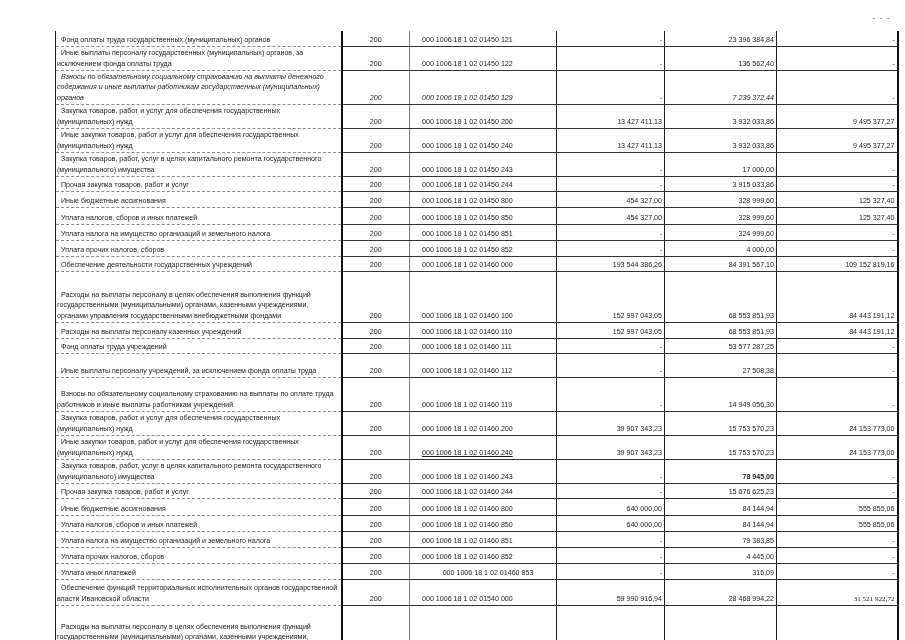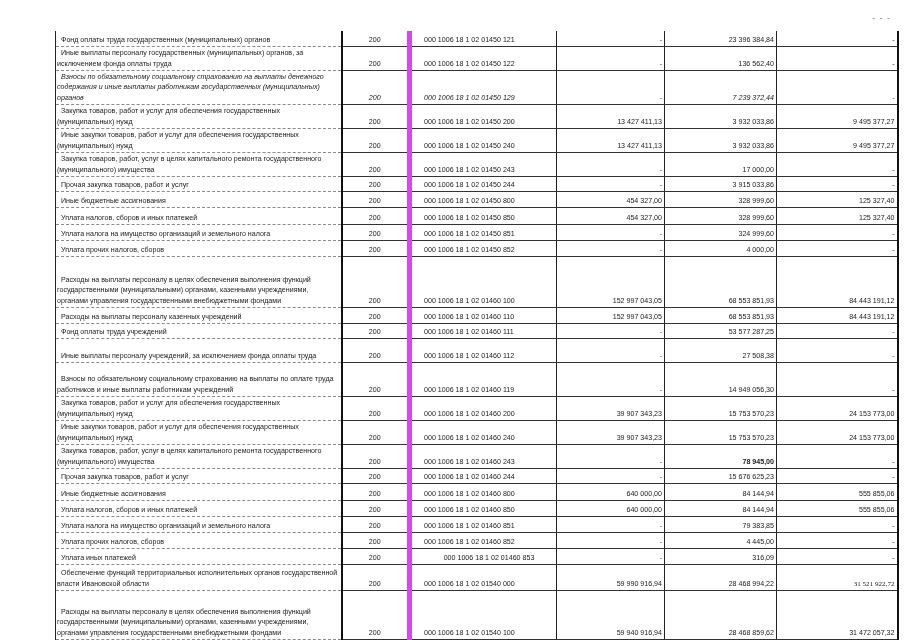--- a/index.html
+++ b/index.html
@@ -12,21 +12,21 @@
   table.budget col.c-name { width: 286px; }
   table.budget col.c-line { width: 68px; }
   table.budget col.c-code { width: 147px; }
   table.budget col.c-plan { width: 108px; }
   table.budget col.c-exec { width: 112px; }
   table.budget col.c-rest { width: 121px; }
   table.budget td { border-bottom: 1px dashed #8a8a8a; padding: 0 2px 1px 2px;
                     vertical-align: bottom; line-height: 10.5px; overflow: hidden; white-space: normal; }
   table.budget td.name { border-left: 1px solid #222; text-indent: 4px; padding-left: 1px; }
   table.budget td.line { border-left: 2px solid #111; text-align: center; }
-  table.budget td.code { border-left: 5px solid #d946ef; padding-left: 12px; white-space: nowrap; }
+  table.budget td.code { border-left: 1px solid #d946ef; padding-left: 12px; white-space: nowrap; }
   table.budget td.num { border-left: 1px solid #222; text-align: right; white-space: nowrap; padding-right: 2px; }
   table.budget td.rest { border-right: 2px solid #111; }
   table.budget tr.solid td.line, table.budget tr.solid td.code,
   table.budget tr.solid td.num { border-bottom: 1px solid #333; }
 </style>
 </head>
 <body>
 
 <div class="corner-mark">- - -</div>
 
@@ -121,20 +121,28 @@
         <td class="num rest" style="height: 14px;">-</td>
       </tr>
       <tr class="solid" style="height: 14px;">
         <td class="name" style="height: 14px;">Уплата прочих налогов, сборов</td>
         <td class="line" style="height: 14px;">200</td>
         <td class="code" style="height: 14px;">000 1006 18 1 02 01450 852</td>
         <td class="num" style="height: 14px;">-</td>
         <td class="num" style="height: 14px;">4 000,00</td>
         <td class="num rest" style="height: 14px;">-</td>
       </tr>
+      <tr class="solid" style="height: 13px;">
+        <td class="name" style="height: 13px;">Обеспечение деятельности государственных учреждений</td>
+        <td class="line" style="height: 13px;">200</td>
+        <td class="code" style="height: 13px;">000 1006 18 1 02 01460 000</td>
+        <td class="num" style="height: 13px;">193 544 386,26</td>
+        <td class="num" style="height: 13px;">84 391 567,10</td>
+        <td class="num rest" style="height: 13px;">109 152 819,16</td>
+      </tr>
       <tr class="solid" style="height: 49px;">
         <td class="name" style="height: 49px;">Расходы на выплаты персоналу в целях обеспечения выполнения функций государственными (муниципальными) органами, казенными учреждениями, органами управления государственными внебюджетными фондами</td>
         <td class="line" style="height: 49px;">200</td>
         <td class="code" style="height: 49px;">000 1006 18 1 02 01460 100</td>
         <td class="num" style="height: 49px;">152 997 043,05</td>
         <td class="num" style="height: 49px;">68 553 851,93</td>
         <td class="num rest" style="height: 49px;">84 443 191,12</td>
       </tr>
       <tr class="solid" style="height: 14px;">
         <td class="name" style="height: 14px;">Расходы на выплаты персоналу казенных учреждений</td>
@@ -172,21 +180,21 @@
         <td class="name" style="height: 22px;">Закупка товаров, работ и услуг для обеспечения государственных (муниципальных) нужд</td>
         <td class="line" style="height: 22px;">200</td>
         <td class="code" style="height: 22px;">000 1006 18 1 02 01460 200</td>
         <td class="num" style="height: 22px;">39 907 343,23</td>
         <td class="num" style="height: 22px;">15 753 570,23</td>
         <td class="num rest" style="height: 22px;">24 153 773,00</td>
       </tr>
       <tr class="solid" style="height: 22px;">
         <td class="name" style="height: 22px;">Иные закупки товаров, работ и услуг для обеспечения государственных (муниципальных) нужд</td>
         <td class="line" style="height: 22px;">200</td>
-        <td class="code" style="height: 22px;">000 1006 18 1 02 01460 240</td>
+        <td class="code" style="height: 22px; text-decoration: underline;">000 1006 18 1 02 01460 240</td>
         <td class="num" style="height: 22px;">39 907 343,23</td>
         <td class="num" style="height: 22px;">15 753 570,23</td>
         <td class="num rest" style="height: 22px;">24 153 773,00</td>
       </tr>
       <tr class="solid" style="height: 22px;">
         <td class="name" style="height: 22px;">Закупка товаров, работ, услуг в целях капитального ремонта государственного (муниципального) имущества</td>
         <td class="line" style="height: 22px;">200</td>
         <td class="code" style="height: 22px;">000 1006 18 1 02 01460 243</td>
         <td class="num" style="height: 22px;">-</td>
         <td class="num" style="height: 22px; font-weight: bold;">78 945,00</td>

